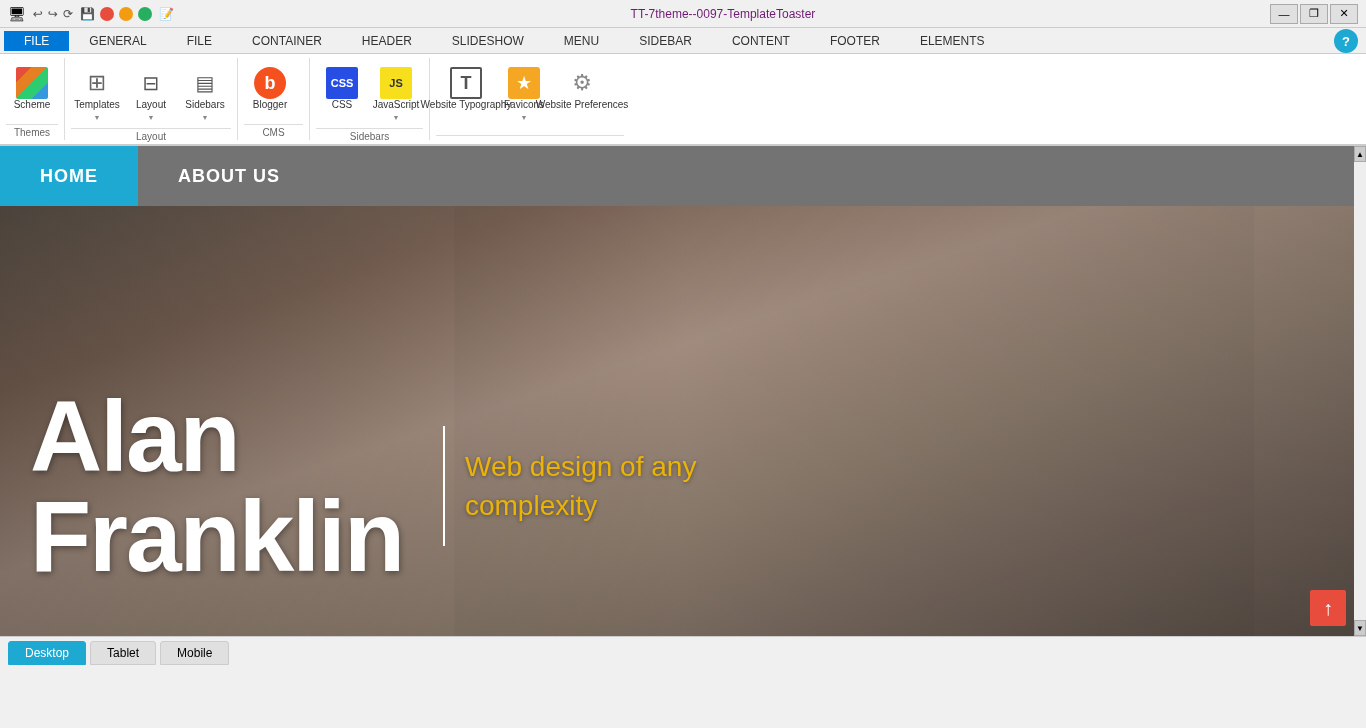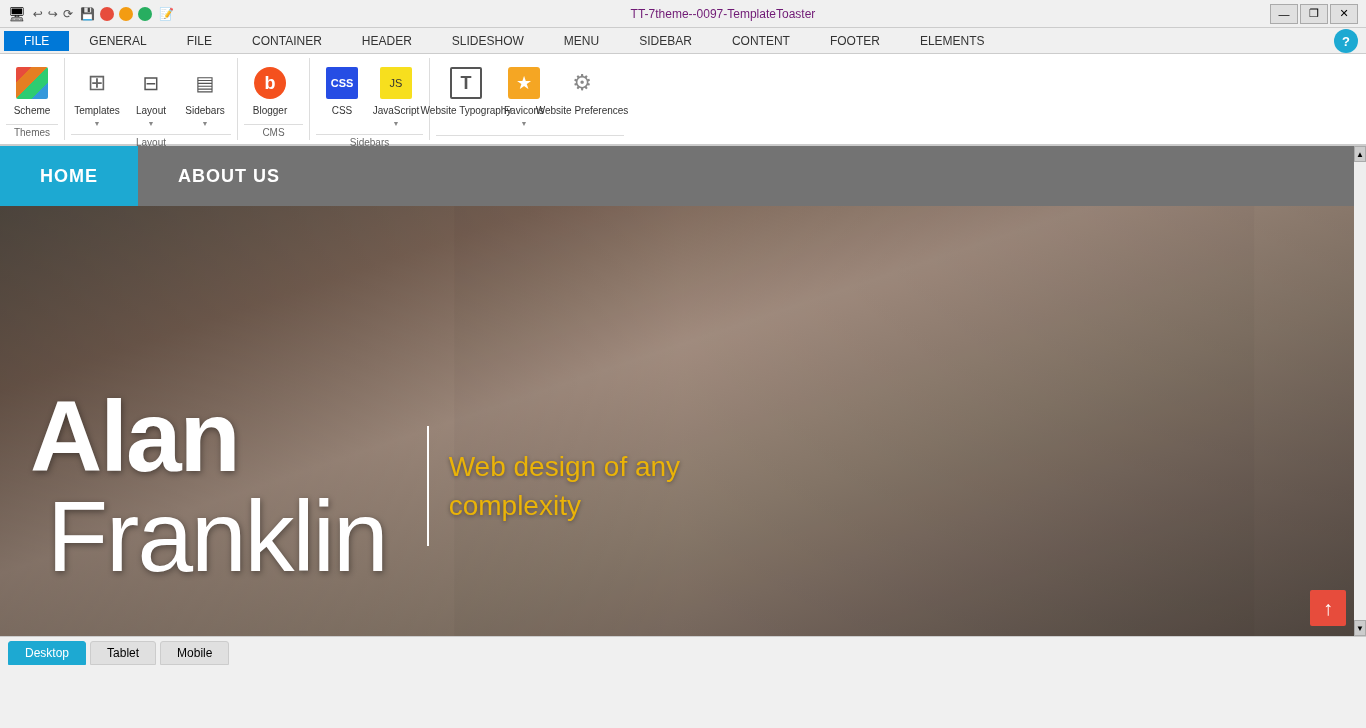--- a/index.html
+++ b/index.html
@@ -35,30 +35,30 @@
       display: flex; align-items: stretch;
       background: white; border-bottom: 2px solid #ccc; height: 92px;
       padding: 4px 0;
     }
     .ribbon-btn {
       display: flex; flex-direction: column; align-items: center;
       cursor: pointer; padding: 4px 6px; border-radius: 3px;
       border: 1px solid transparent; min-width: 44px; width: 52px;
     }
     .ribbon-btn-icon { width: 32px; height: 32px; display: flex; align-items: center; justify-content: center; font-size: 20px; }
-    .ribbon-btn-label { font-size: 10px; color: #333; text-align: center; margin-top: 6px; line-height: 1.2; white-space: nowrap; }
+    .ribbon-btn-label { font-size: 10px; color: #333; text-align: center; margin-top: 0; line-height: 1.2; white-space: nowrap; }
 
     
     .icon-scheme { background: linear-gradient(135deg, #e74c3c 25%, #e67e22 25% 50%, #2ecc71 50% 75%, #3498db 75%); width: 32px; height: 32px; border-radius: 2px; }
     .icon-templates { color: #666; font-size: 22px; }
     .icon-layout { color: #555; font-size: 20px; }
     .icon-sidebars { color: #555; font-size: 20px; }
     .icon-blogger { background: #f4511e; border-radius: 50%; width: 32px; height: 32px; display: flex; align-items: center; justify-content: center; color: white; font-size: 18px; font-weight: bold; }
     .icon-css { background: #264de4; color: white; font-size: 11px; font-weight: bold; width: 32px; height: 32px; display: flex; align-items: center; justify-content: center; border-radius: 2px; }
-    .icon-js { background: #f7df1e; color: #333; font-size: 11px; font-weight: normal; width: 32px; height: 32px; display: flex; align-items: center; justify-content: center; border-radius: 2px; }
+    .icon-js { background: #f7df1e; color: #333; font-size: 11px; font-weight: bold; width: 32px; height: 32px; display: flex; align-items: center; justify-content: center; border-radius: 2px; }
     .icon-typography { color: #555; font-size: 22px; border: 2px solid #555; width: 32px; height: 32px; display: flex; align-items: center; justify-content: center; border-radius: 2px; }
     .icon-favicons { background: #f5a623; width: 32px; height: 32px; border-radius: 3px; display: flex; align-items: center; justify-content: center; color: white; font-size: 18px; }
     .icon-preferences { color: #888; font-size: 22px; }
 
     
     .preview-area {
       position: relative; background: #888; flex: 1; overflow: hidden;
       height: calc(728px - 28px - 26px - 30px - 92px - 32px);
     }
     .preview-scrollbar {
@@ -280,21 +280,21 @@
 
     <svg style="position:absolute;right:0;top:0;width:75%;height:100%;opacity:0.3;" viewBox="0 0 800 460" xmlns="http://www.w3.org/2000/svg">
 
       <rect width="800" height="460" fill="rgba(0,0,0,0.1)"></rect>
     </svg>
     <div class="hero-bg"></div>
 
     <div class="hero-content">
       <div style="display:flex; flex-direction:column; line-height:0.95;">
         <span class="hero-name" style="font-size:100px; font-weight:800; color:white; text-shadow:1px 2px 6px rgba(0,0,0,0.4); letter-spacing:-2px;">Alan</span>
-        <span class="hero-name" style="font-size:100px; font-weight:400; color:white; text-shadow:1px 2px 6px rgba(0,0,0,0.4); letter-spacing:-2px;margin-left:17px;">Franklin</span>
+        <span class="hero-name" style="font-size:100px; font-weight:700; color:white; text-shadow:1px 2px 6px rgba(0,0,0,0.4); letter-spacing:-2px;">Franklin</span>
       </div>
       <div class="hero-divider"></div>
       <div class="hero-tagline">Web design of any complexity</div>
     </div>
 
     <div class="scroll-up-btn">↑</div>
   </div>
 
   <div class="preview-scrollbar">
     <div class="scrollbar-arrow">▲</div>

